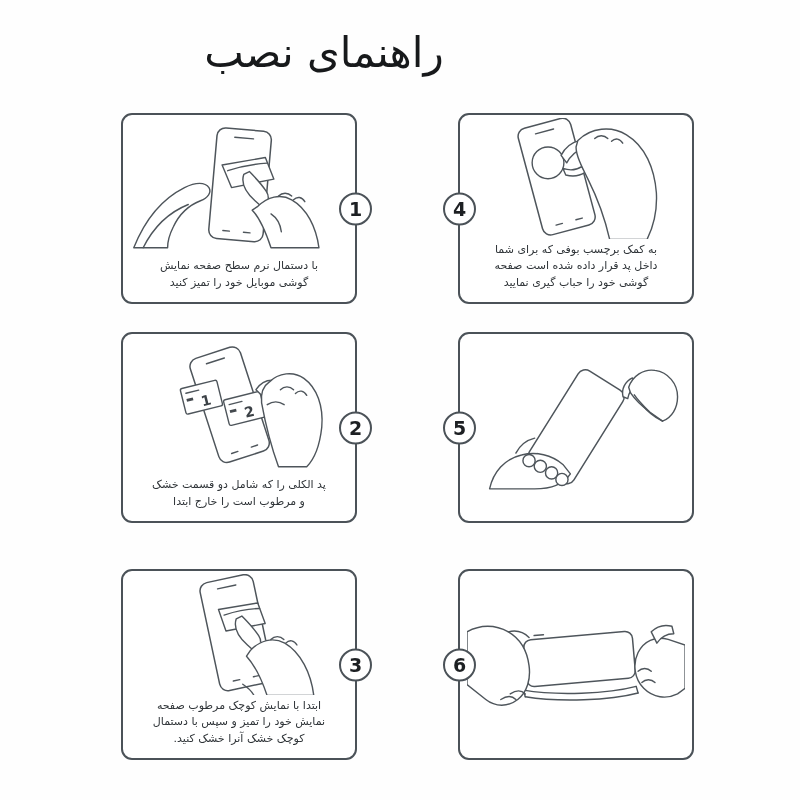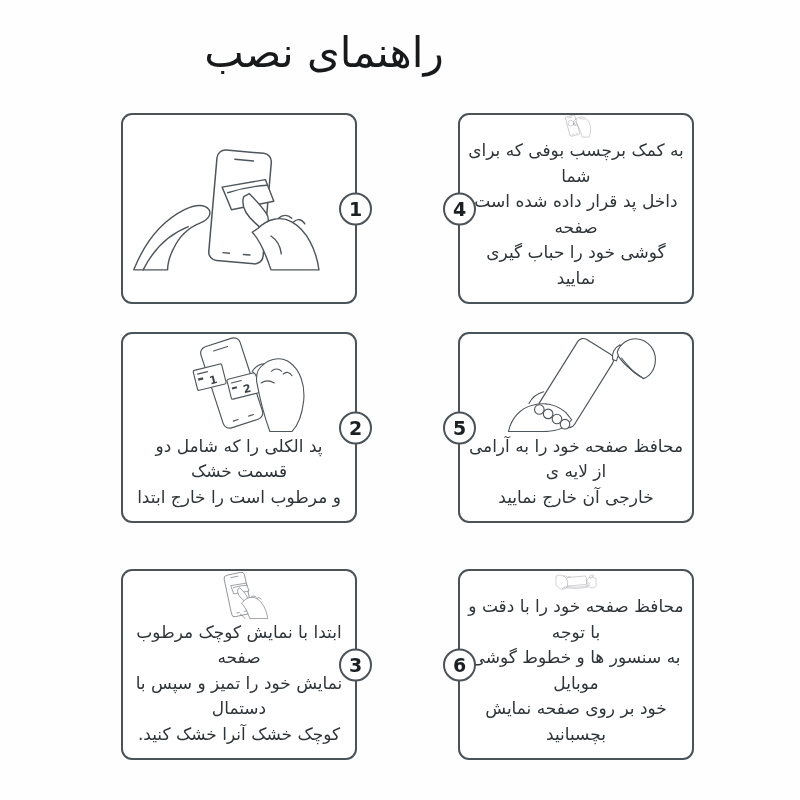--- a/index.html
+++ b/index.html
@@ -17,21 +17,21 @@
     position:absolute;width:236px;height:191px;background:#ffffff;
     border:2px solid #4b5258;border-radius:11px;box-sizing:border-box;
     display:flex;flex-direction:column;
   }
   .pos-1{left:121px;top:113px;} .pos-2{left:121px;top:332px;} .pos-3{left:121px;top:569px;}
   .pos-4{left:458px;top:113px;} .pos-5{left:458px;top:332px;} .pos-6{left:458px;top:569px;}
   .illo{flex:1 1 auto;min-height:0;width:100%;display:flex;align-items:center;justify-content:center;}
   .illo svg{width:94%;height:96%;}
   .caption{
     flex:0 0 auto;margin:0 6px 11px 6px;text-align:center;direction:rtl;
-    font-size:17px;line-height:1.5;color:#2f3438;white-space:pre-line;
+    font-size:11px;line-height:1.5;color:#2f3438;white-space:pre-line;
   }
   .badge{
     position:absolute;top:50%;transform:translateY(-50%);
     width:29px;height:29px;border:2px solid #4b5258;border-radius:50%;
     background:#ffffff;display:flex;align-items:center;justify-content:center;
     font-size:19px;font-weight:600;color:#1d2023;
   }
   .badge-right{right:-17px;}
   .badge-left{left:-17px;}
   .ln{fill:none;stroke:#4e555b;stroke-width:1.5;stroke-linecap:round;stroke-linejoin:round;}
@@ -64,20 +64,22 @@
           <path class="ln" d="M104 48 C116 44 130 41 146 40"></path>
         </g>
         <g>
           <path class="hand" d="M121 52 C118 61 123 71 133 80 L142 88 C147 83 149 76 145 70 C139 61 132 54 127 49 Z"></path>
           <path class="hand" d="M136 86 C146 76 160 72 172 79 C188 88 198 108 201 130 L150 130 C144 112 138 98 130 90 Z"></path>
           <path class="ln" d="M158 75 C162 71 168 71 172 75 M174 79 C178 75 183 76 186 81"></path>
           <path class="ln" d="M150 94 C156 98 160 105 161 113"></path>
         </g>
       </svg>
     </div>
+    <p class="caption">با دستمال نرم سطح صفحه نمایش
+گوشی موبایل خود را تمیز کنید</p>
     <div class="badge badge-right">1</div>
   </div>
 
   <div class="step-box pos-2">
     <div class="illo">
       <svg viewBox="0 0 232 130" preserveAspectRatio="xMidYMid meet">
         <g transform="rotate(-18 106 64)">
           <rect class="phone" x="78" y="6" width="56" height="116" rx="9"></rect>
           <path class="ln" d="M96 15 h20"></path>
           <path class="ln" d="M92 114 h7 M114 114 h7"></path>
@@ -171,22 +173,20 @@
           <circle class="hand" cx="101" cy="120" r="6.5"></circle>
           <path class="ln" d="M52 92 C56 84 64 78 72 76"></path>
         </g>
         <g>
           <path class="hand" d="M166 32 C164 24 168 16 176 12 L182 18 C176 22 172 28 171 34 Z"></path>
           <path class="hand" d="M172 22 C176 10 188 2 200 4 C214 6 224 18 224 32 C224 44 218 54 208 58 L194 48 C186 42 178 34 174 28 Z"></path>
           <path class="ln" d="M194 48 C188 42 182 36 178 30 M208 58 C200 54 192 48 186 40"></path>
         </g>
       </svg>
     </div>
-    <p class="caption">محافظ صفحه خود را به آرامی از لایه ی
-خارجی آن خارج نمایید</p>
     <div class="badge badge-left">5</div>
   </div>
 
   <div class="step-box pos-6">
     <div class="illo">
       <svg viewBox="0 0 232 130" preserveAspectRatio="xMidYMid meet">
         <g transform="rotate(-5 118 62)">
           <rect class="phone" x="62" y="34" width="116" height="50" rx="8"></rect>
           <path class="ln" d="M74 30 h10"></path>
         </g>
@@ -200,19 +200,16 @@
           <path class="ln" d="M46 96 C52 92 58 92 62 96 M36 102 C42 98 48 98 52 102"></path>
           <path class="ln" d="M44 30 C52 28 60 30 66 36"></path>
         </g>
         <g>
           <path class="hand" d="M232 44 L214 38 C200 34 188 40 182 52 C176 64 178 80 188 90 C198 100 212 102 224 96 L232 90 Z"></path>
           <path class="hand" d="M196 30 C202 24 210 22 218 24 L220 32 C212 32 206 36 202 42 Z"></path>
           <path class="ln" d="M186 84 C190 80 196 80 200 84 M182 72 C186 68 192 68 196 72"></path>
         </g>
       </svg>
     </div>
-    <p class="caption">محافظ صفحه خود را با دقت و با توجه
-به سنسور ها و خطوط گوشی موبایل
-خود بر روی صفحه نمایش بچسبانید</p>
     <div class="badge badge-left">6</div>
   </div>
 
 </div>
 
 </body></html>

